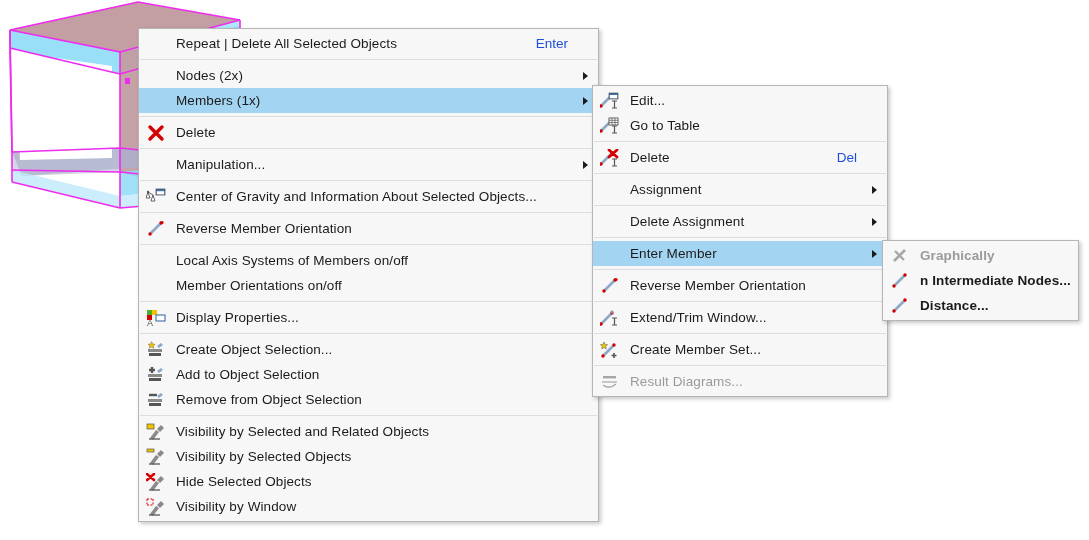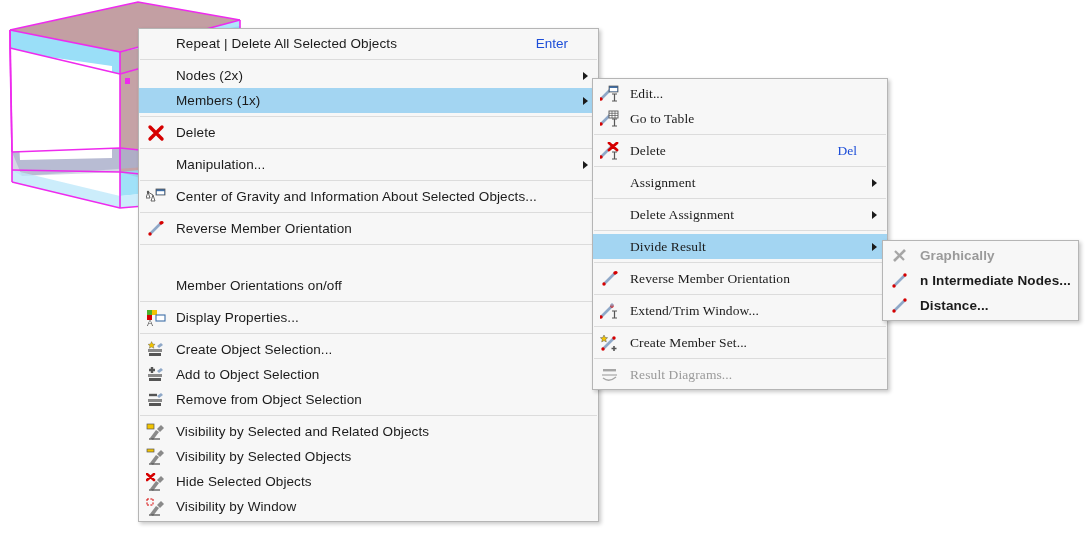--- a/index.html
+++ b/index.html
@@ -31,21 +31,21 @@
     background: #f7f7f7;
     border: 1px solid #b5b5b5;
     box-shadow: 2px 2px 4px rgba(0,0,0,0.22);
     font-size: 13.5px;
     color: #1b1b1b;
     box-sizing: border-box;
     padding: 2px 0;
     user-select: none;
   }
   #menu-main   { left: 138px; top: 28px;  width: 461px; }
-  #menu-member { left: 592px; top: 78px;  width: 296px; font-family: Liberation Serif, serif; }
+  #menu-member { left: 592px; top: 85px;  width: 296px; }
   #menu-divide { left: 882px; top: 240px; width: 197px; font-weight: bold; }
 
   .mi {
     position: relative;
     display: flex;
     align-items: center;
     height: 25px;
     padding: 0 8px 0 0;
     cursor: default;
     white-space: nowrap;
@@ -187,20 +187,21 @@
      <circle cx="14" cy="3" r="1.7" fill="#d60000"></circle>
      <circle cx="3" cy="14" r="1.7" fill="#d60000"></circle>
          <circle cx="15" cy="2.5" r="1.6" fill="#d60000"></circle>
        </svg>
         </span>
         <span class="mi-label">Reverse Member Orientation</span>
       </div>
       <div class="sep"></div>
       <div class="mi">
         <span class="mi-icon"></span>
+        <span class="mi-label">Local Axis Systems of Members on/off</span>
       </div>
       <div class="mi">
         <span class="mi-icon"></span>
         <span class="mi-label">Member Orientations on/off</span>
       </div>
       <div class="sep"></div>
       <div class="mi">
         <span class="mi-icon">
           <svg width="20" height="18" viewBox="0 0 20 18">
          <rect x="1" y="1" width="5" height="5" fill="#4caf2a"></rect>
@@ -342,21 +343,21 @@
       </div>
       <div class="sep"></div>
       <div class="mi">
         <span class="mi-icon"></span>
         <span class="mi-label">Delete Assignment</span>
         <span class="mi-arrow"></span>
       </div>
       <div class="sep"></div>
       <div class="mi sel">
         <span class="mi-icon"></span>
-        <span class="mi-label">Divide Result</span>
+        <span class="mi-label">Enter Member</span>
         <span class="mi-arrow"></span>
       </div>
       <div class="sep"></div>
       <div class="mi">
         <span class="mi-icon">
           <svg width="18" height="18" viewBox="0 0 18 18">
          <line x1="3" y1="14" x2="14" y2="3" stroke="#8fa8c8" stroke-width="2.6"></line>
      <circle cx="14" cy="3" r="1.7" fill="#d60000"></circle>
      <circle cx="3" cy="14" r="1.7" fill="#d60000"></circle>
          <circle cx="15" cy="2.5" r="1.6" fill="#d60000"></circle>

